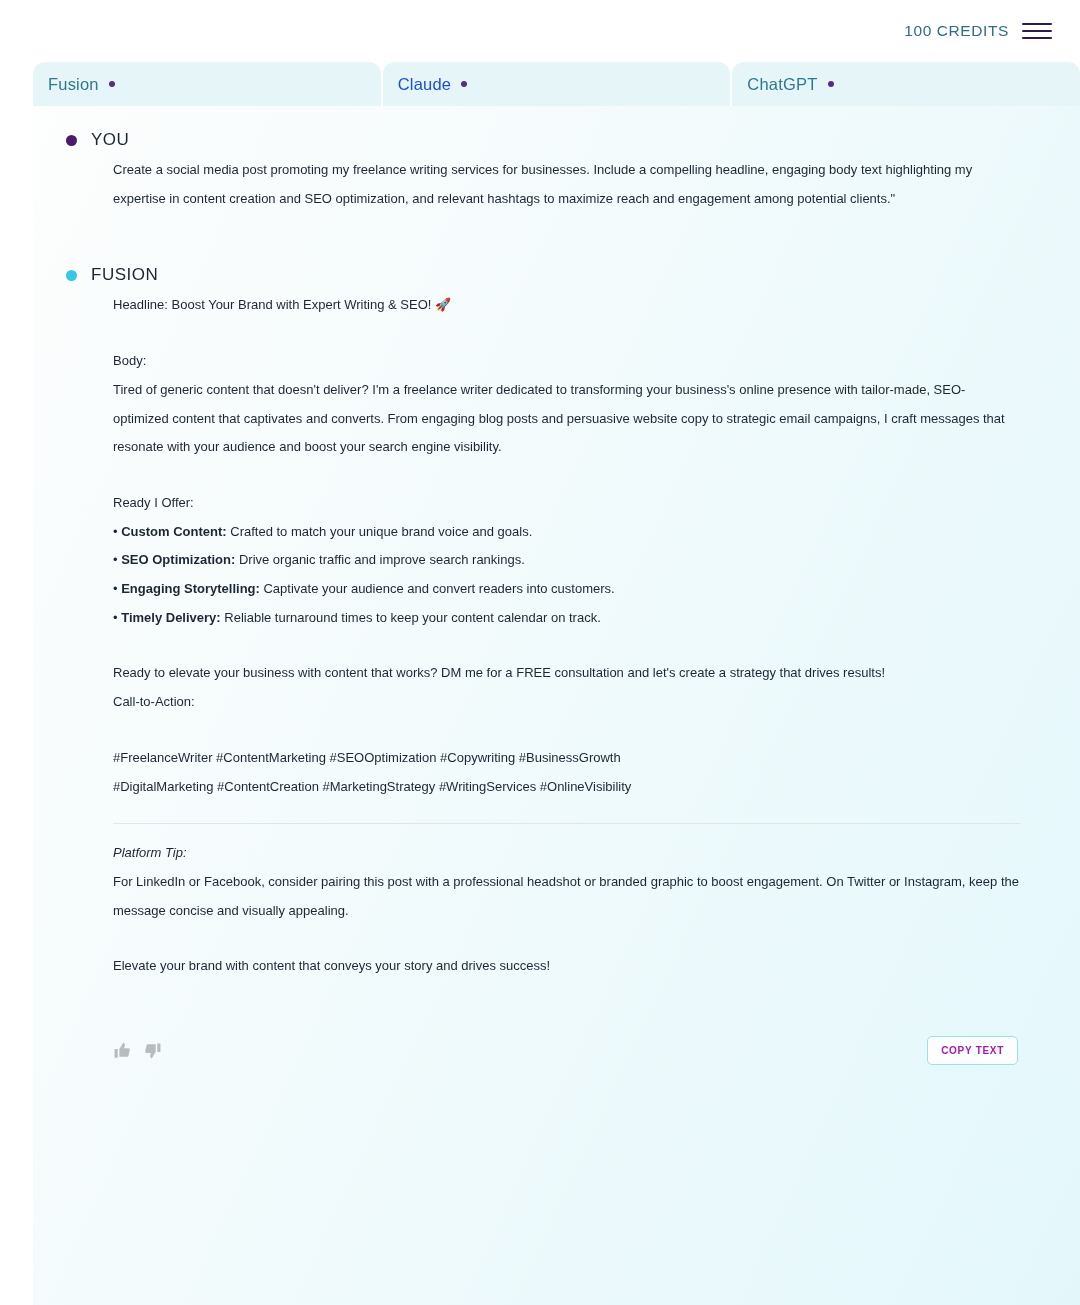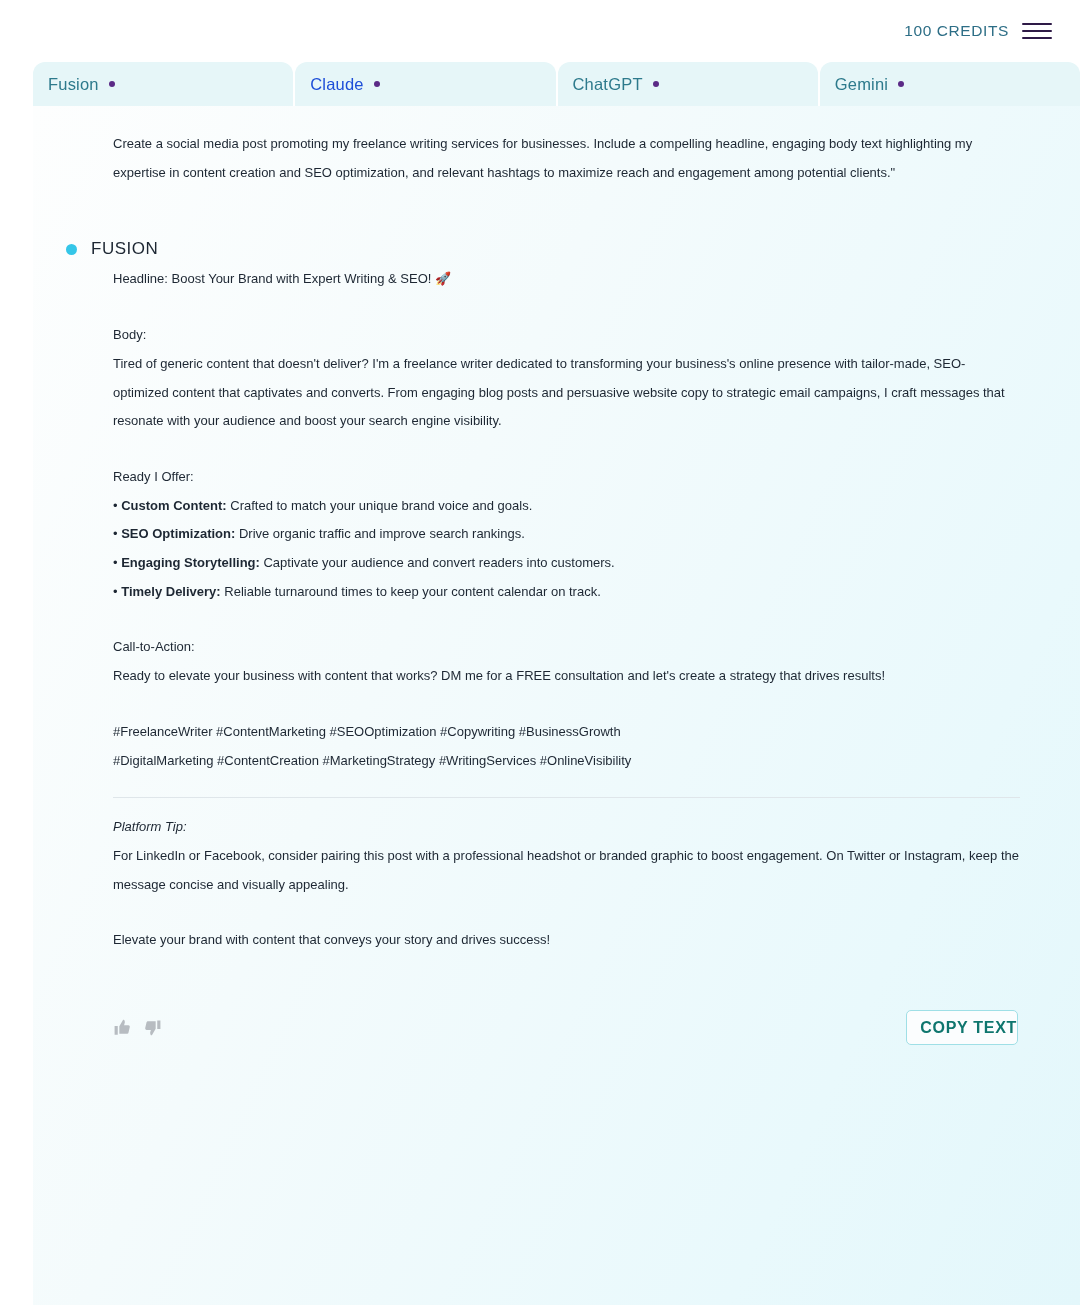--- a/index.html
+++ b/index.html
@@ -224,25 +224,25 @@
     height: 19px;
     cursor: pointer;
     display: block;
   }
 
   .copy-btn {
     margin-left: auto;
     border: 1px solid #9fdfe6;
     background: #fbfdfe;
     border-radius: 5px;
-    padding: 9px 0 8px 13px;
-    font-size: 16px;
+    padding: 9px 13px 8px 13px;
+    font-size: 10px;
     font-weight: 700;
     letter-spacing: 0.7px;
-    color: #0f766e;
+    color: #a21caf;
     cursor: pointer;
     font-family: "Liberation Sans", sans-serif;
     line-height: 1;
   }
 </style>
 </head>
 <body>
 
 <div class="app">
 
@@ -265,33 +265,33 @@
         <span class="tab-dot"></span>
       </div>
       <div class="tab is-claude">
         <span class="tab-label">Claude</span>
         <span class="tab-dot"></span>
       </div>
       <div class="tab">
         <span class="tab-label">ChatGPT</span>
         <span class="tab-dot"></span>
       </div>
-      <div class="tab">
-        <span class="tab-label">Gemini</span>
-        <span class="tab-dot"></span>
-      </div>
     </div>
   </div>
 
   <div class="board">
     <div class="gutter"></div>
 
     <div class="conversation">
 
       <div class="msg user">
+        <div class="msg-head">
+          <span class="role-dot user"></span>
+          <span class="role-name">YOU</span>
+        </div>
         <div class="msg-body">
           <p>Create a social media post promoting my freelance writing services for businesses. Include a compelling headline, engaging body text highlighting my expertise in content creation and SEO optimization, and relevant hashtags to maximize reach and engagement among potential clients."</p>
         </div>
       </div>
 
       <div class="msg ai">
         <div class="msg-head">
           <span class="role-dot ai"></span>
           <span class="role-name">FUSION</span>
         </div>
@@ -321,22 +321,22 @@
             <span>•</span>
             <span class="strong">Engaging Storytelling:</span><span> Captivate your audience and convert readers into customers.</span>
           </p>
           <p>
             <span>•</span>
             <span class="strong">Timely Delivery:</span><span> Reliable turnaround times to keep your content calendar on track.</span>
           </p>
 
           <div class="spacer"></div>
 
+          <p>Ready to elevate your business with content that works? DM me for a FREE consultation and let's create a strategy that drives results!</p>
           <p>Call-to-Action:</p>
-          <p>Ready to elevate your business with content that works? DM me for a FREE consultation and let's create a strategy that drives results!</p>
 
           <div class="spacer"></div>
 
           <p>#FreelanceWriter #ContentMarketing #SEOOptimization #Copywriting #BusinessGrowth</p>
           <p>#DigitalMarketing #ContentCreation #MarketingStrategy #WritingServices #OnlineVisibility</p>
 
           <div class="divider"></div>
 
           <p class="em">Platform Tip:</p>
           <p>For LinkedIn or Facebook, consider pairing this post with a professional headshot or branded graphic to boost engagement. On Twitter or Instagram, keep the message concise and visually appealing.</p>

